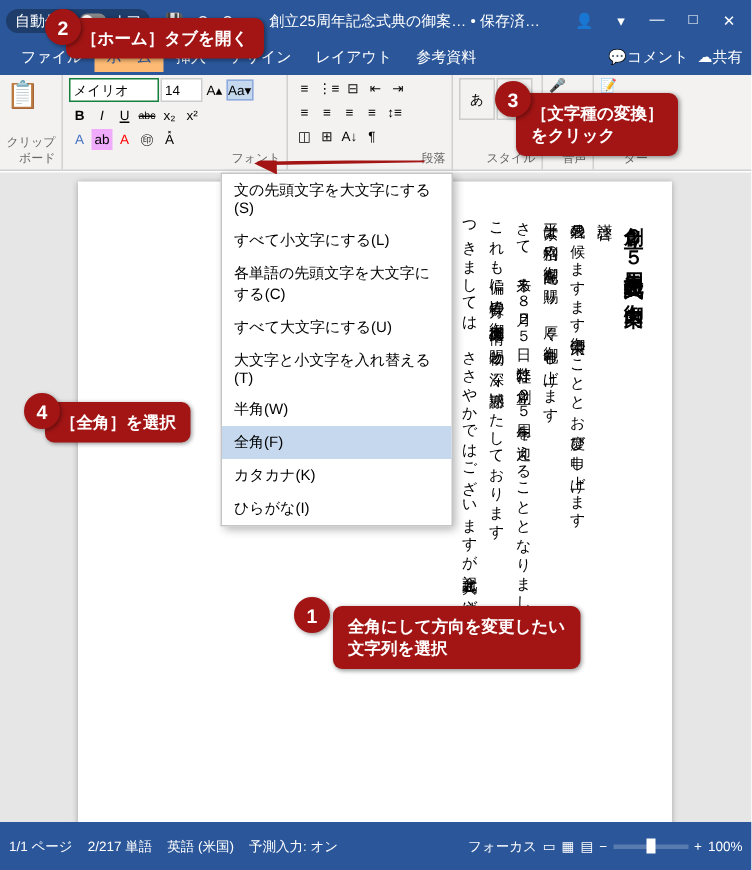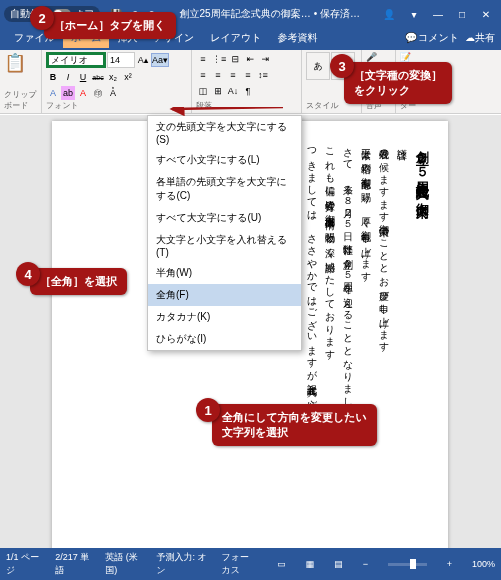--- a/index.html
+++ b/index.html
@@ -12,39 +12,39 @@
 .titlebar .qa span{width:16px;height:16px;display:flex;align-items:center;justify-content:center}
 .titlebar .title{flex:1;text-align:center;overflow:hidden;white-space:nowrap}
 .titlebar .wctrl{display:flex;gap:2px;margin-left:auto}
 .titlebar .wctrl span{width:22px;text-align:center}
 .tabs{height:22px;background:#2b579a;display:flex;align-items:flex-start;font-size:10px;color:#fff;padding-left:6px}
 .tabs .tab{padding:3px 8px;cursor:pointer}
 .tabs .tab.active{background:#fdba74;color:#2b579a}
 .tabs .right{margin-left:auto;display:flex;gap:6px;padding:3px 6px}
 .ribbon{height:64px;background:#f3f2f1;border-bottom:1px solid #d0d0d0;display:flex;font-size:9px}
 .grp{border-right:1px solid #d0d0d0;padding:2px 4px;display:flex;flex-direction:column;justify-content:space-between}
-.grp .lbl{font-size:8px;color:#666;text-align:left}
+.grp .lbl{font-size:8px;color:#666;text-align:right}
 .grp .rows{display:flex;flex-direction:column;gap:2px}
 .grp .row{display:flex;gap:1px;align-items:center}
 .btn{min-width:14px;height:14px;border:1px solid transparent;display:flex;align-items:center;justify-content:center;font-size:9px;background:#f3f2f1}
 .btn.active{background:#c5d8ee;border-color:#8faadc}
-.fontbox{width:60px;height:16px;border:3px solid #15803d;background:#fff;font-size:9px;padding:0 2px;display:flex;align-items:center}
+.fontbox{width:60px;height:16px;border:1px solid #15803d;background:#fff;font-size:9px;padding:0 2px;display:flex;align-items:center}
 .sizebox{width:28px;height:16px;border:1px solid #ccc;background:#fff;font-size:9px;padding:0 2px;display:flex;align-items:center}
 .dropdown{position:absolute;top:115px;left:147px;width:155px;background:#fff;border:1px solid #c5c5c5;box-shadow:2px 2px 6px rgba(0,0,0,.3);font-size:10px;z-index:5}
 .dropdown .item{padding:4px 8px;cursor:pointer}
 .dropdown .item.hover{background:#c5d8ee}
 .doc-area{position:absolute;top:115px;left:0;right:0;bottom:20px;background:#e6e6e6;overflow:hidden}
 .page{position:absolute;top:6px;left:52px;width:396px;height:440px;background:#fff;box-shadow:0 0 4px rgba(0,0,0,.3)}
 .vtext{position:absolute;writing-mode:vertical-rl;font-size:10px;line-height:1.8;top:20px;right:14px;height:380px;letter-spacing:1px}
 .vtext .title{font-size:13px;font-weight:bold}
 .vtext .sel{border:2px dashed #c00;padding:0 1px}
 .callout{position:absolute;background:#a31515;color:#fff;border-radius:6px;padding:6px 10px;font-size:11px;font-weight:bold;z-index:20;box-shadow:1px 1px 3px rgba(0,0,0,.4)}
 .badge{position:absolute;width:24px;height:24px;background:#a31515;color:#fff;border-radius:50%;display:flex;align-items:center;justify-content:center;font-weight:bold;font-size:13px;z-index:21;box-shadow:1px 1px 3px rgba(0,0,0,.4)}
 .statusbar{position:absolute;bottom:0;left:0;right:0;height:20px;background:#2b579a;color:#fff;font-size:9px;display:flex;align-items:center;padding:16px 6px;gap:10px}
-.statusbar .right{margin-left:auto;display:flex;gap:20px;align-items:center}
+.statusbar .right{margin-left:auto;display:flex;gap:4px;align-items:center}
 .zoom-slider{width:50px;height:3px;background:#5a7bb0;position:relative}
 .zoom-slider::after{content:"";position:absolute;width:6px;height:10px;background:#fff;top:-4px;left:22px}
 svg.aa-arrow{position:absolute;top:107px;left:168px;z-index:18;pointer-events:none}
 </style>
 </head>
 <body>
 
 <div class="titlebar">
   <span class="autosave">
     <span>自動保存</span>
@@ -204,21 +204,21 @@
 <div class="callout" style="top:12px;left:44px">［ホーム］タブを開く</div>
 
 <div class="badge" style="top:54px;left:330px">3</div>
 <div class="callout" style="top:62px;left:344px;white-space:pre-line">［文字種の変換］
 をクリック</div>
 
 <div class="badge" style="top:262px;left:16px">4</div>
 <div class="callout" style="top:268px;left:30px">［全角］を選択</div>
 
 <div class="badge" style="top:398px;left:196px">1</div>
-<div class="callout" style="top:404px;left:212px;white-space:pre-line">全角にして方向を変更したい
+<div class="callout" style="top:404px;left:222px;white-space:pre-line">全角にして方向を変更したい
 文字列を選択</div>
 
 <div class="statusbar">
   <span>1/1 ページ</span>
   <span>2/217 単語</span>
   <span>英語 (米国)</span>
   <span>予測入力: オン</span>
   <span class="right">
     <span>フォーカス</span>
     <span>▭</span>

